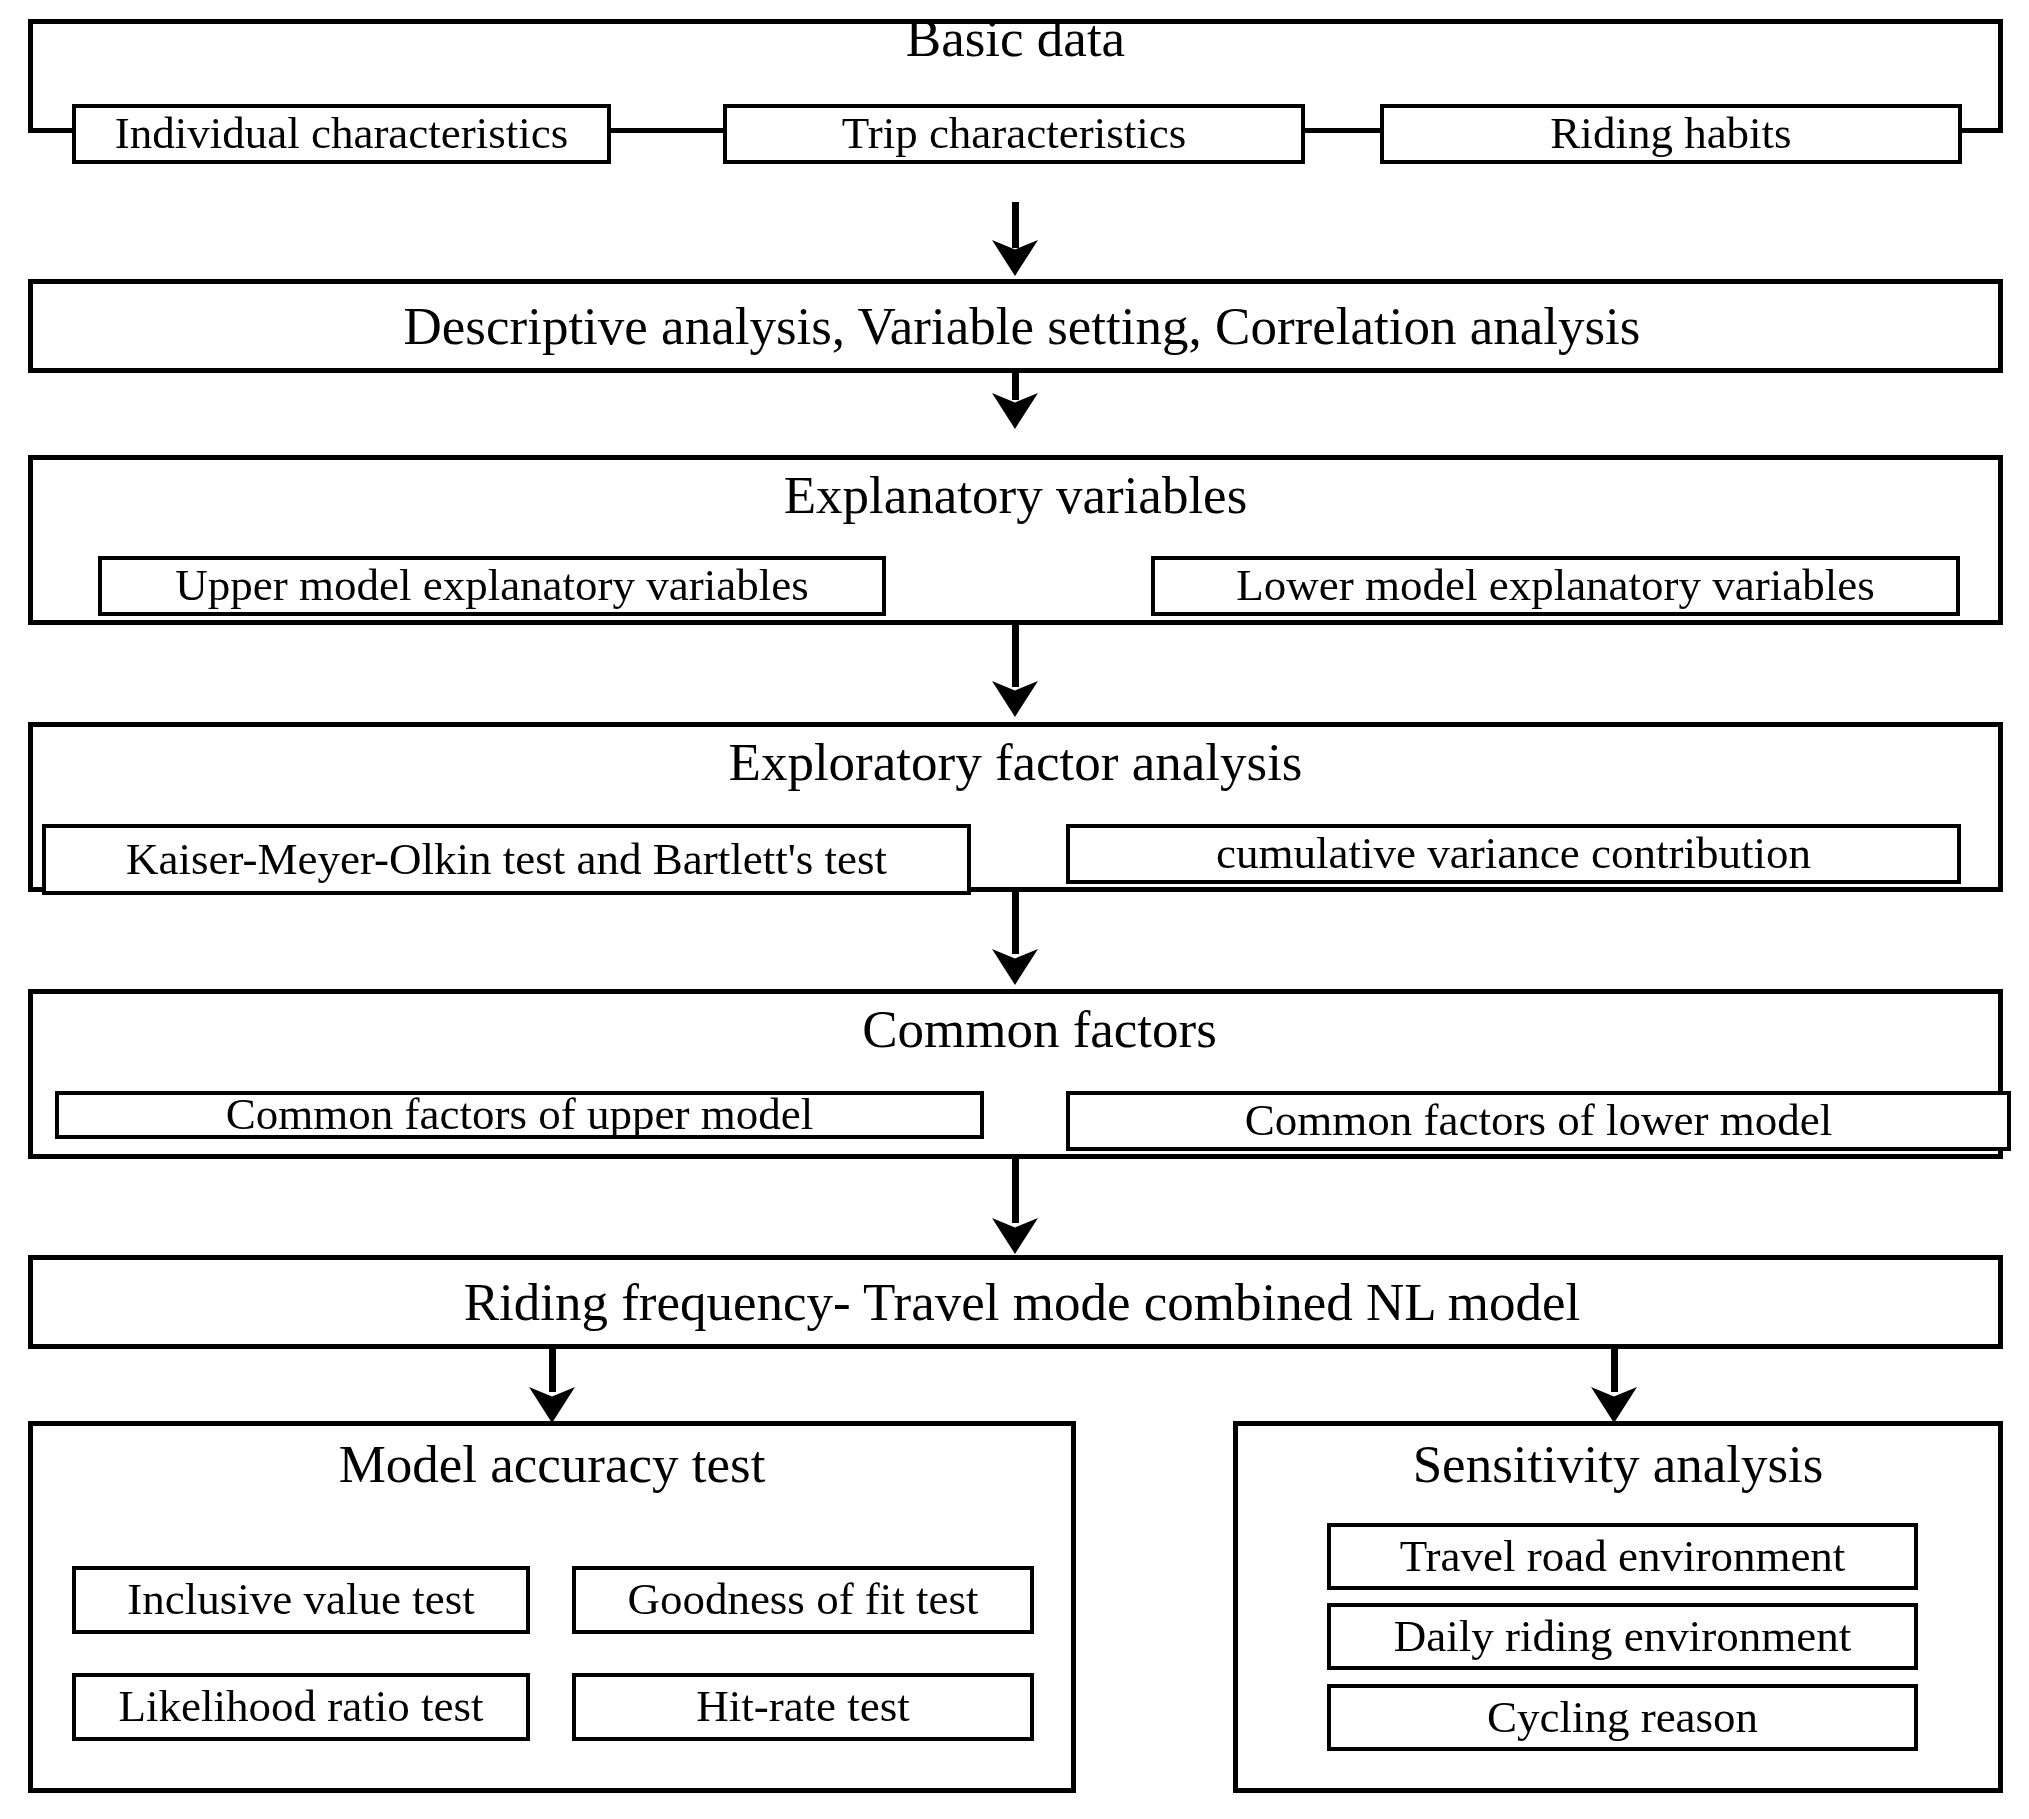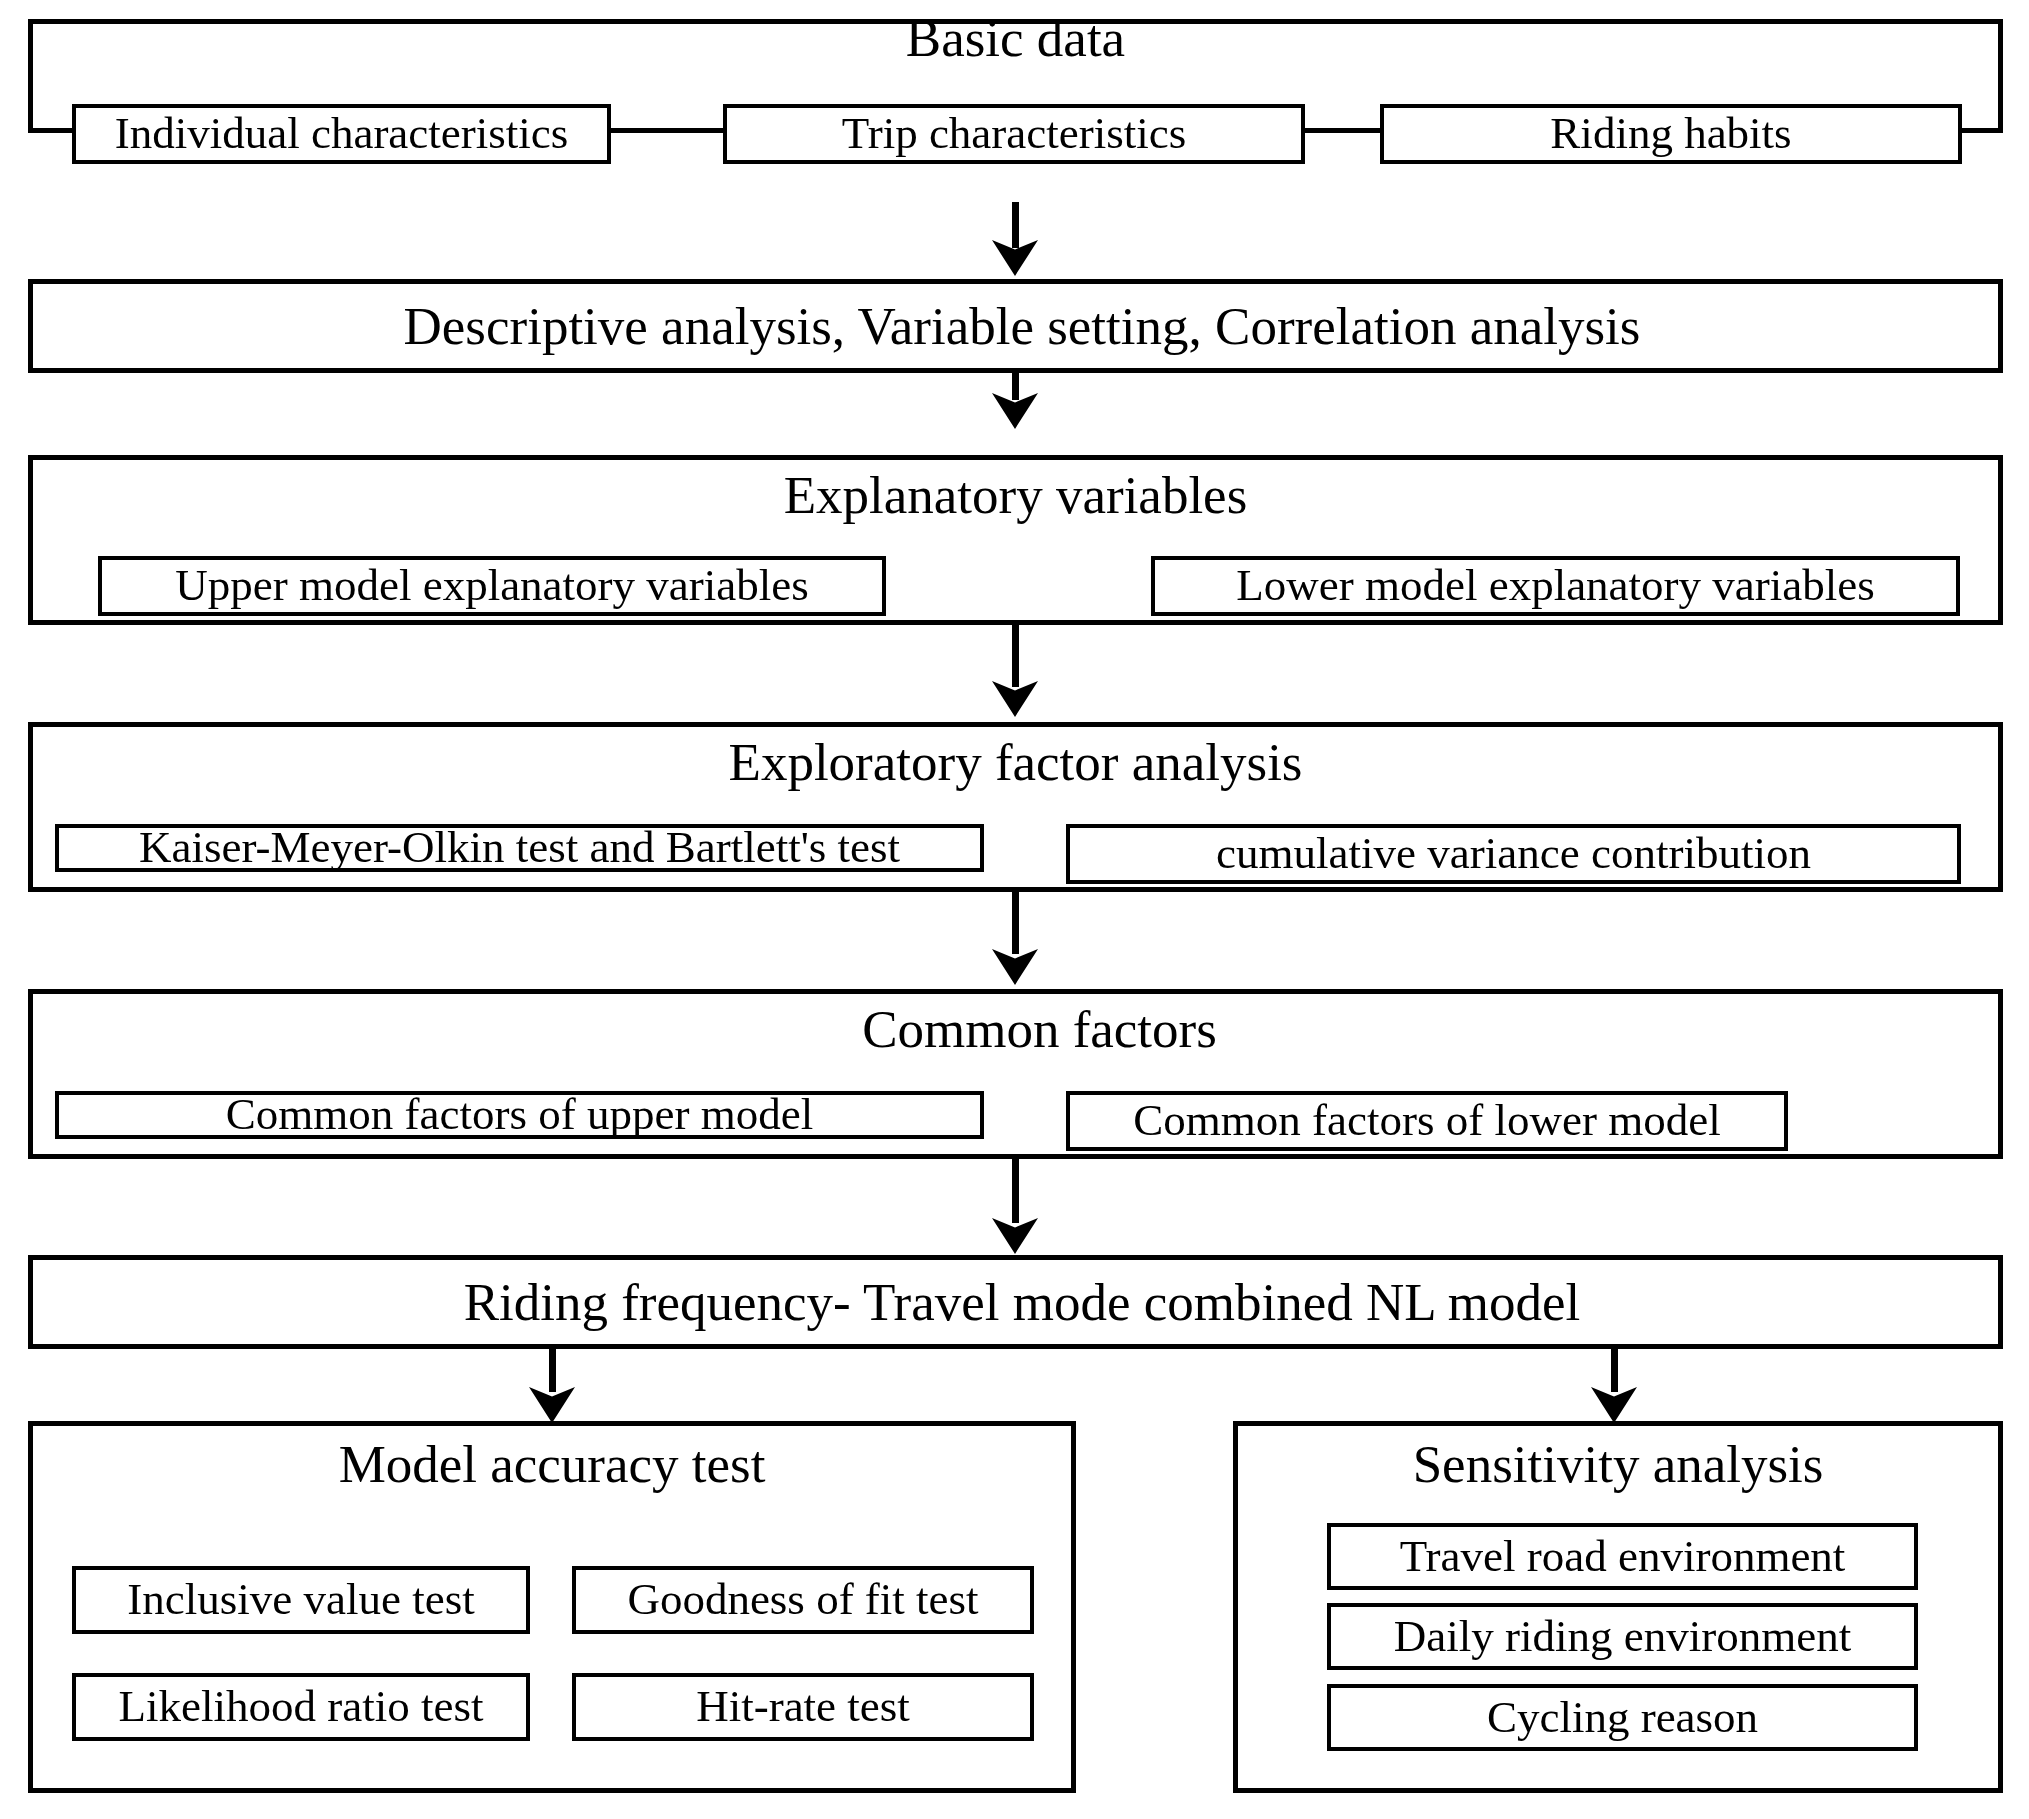--- a/index.html
+++ b/index.html
@@ -126,37 +126,37 @@
     <div class="head" style="margin-left:-23px;">
       <svg width="46" height="36" viewBox="0 0 54 42" aria-hidden="true">
         <path d="M0,0 L27,11 L54,0 L27,42 Z" fill="#000000"></path>
       </svg>
     </div>
   </div>
 
   <div class="outer-box" style="left:28px; top:722px; width:1975px; height:170px;">
     <div class="stage-title fs-title" style="top:8.6px;">Exploratory factor analysis</div>
   </div>
-  <div class="inner-box fs-inner" style="left:55px; top:824px; width:929px; height:48px;">Kaiser-Meyer-Olkin test and Bartlett's test</div>
+  <div class="inner-box fs-inner" style="left:42px; top:824px; width:929px; height:71px;">Kaiser-Meyer-Olkin test and Bartlett's test</div>
   <div class="inner-box fs-inner" style="left:1066px; top:824px; width:895px; height:60px;">cumulative variance contribution</div>
 
   <div class="arrow" style="left:984px; top:891px; width:62px; height:94px;">
     <div class="shaft" style="height:63px;"></div>
     <div class="head" style="margin-left:-23px;">
       <svg width="46" height="36" viewBox="0 0 54 42" aria-hidden="true">
         <path d="M0,0 L27,11 L54,0 L27,42 Z" fill="#000000"></path>
       </svg>
     </div>
   </div>
 
   <div class="outer-box" style="left:28px; top:989px; width:1975px; height:170px;">
     <div class="stage-title fs-title" style="top:8.6px;padding-left:48px;">Common factors</div>
   </div>
   <div class="inner-box fs-inner" style="left:55px; top:1091px; width:929px; height:48px;">Common factors of upper model</div>
-  <div class="inner-box fs-inner" style="left:1066px; top:1091px; width:722px; height:60px;">Common factors of lower model</div>
+  <div class="inner-box fs-inner" style="left:1066px; top:1091px; width:945px; height:60px;">Common factors of lower model</div>
 
   <div class="arrow" style="left:984px; top:1158px; width:62px; height:96px;">
     <div class="shaft" style="height:65px;"></div>
     <div class="head" style="margin-left:-23px;">
       <svg width="46" height="36" viewBox="0 0 54 42" aria-hidden="true">
         <path d="M0,0 L27,11 L54,0 L27,42 Z" fill="#000000"></path>
       </svg>
     </div>
   </div>
 

